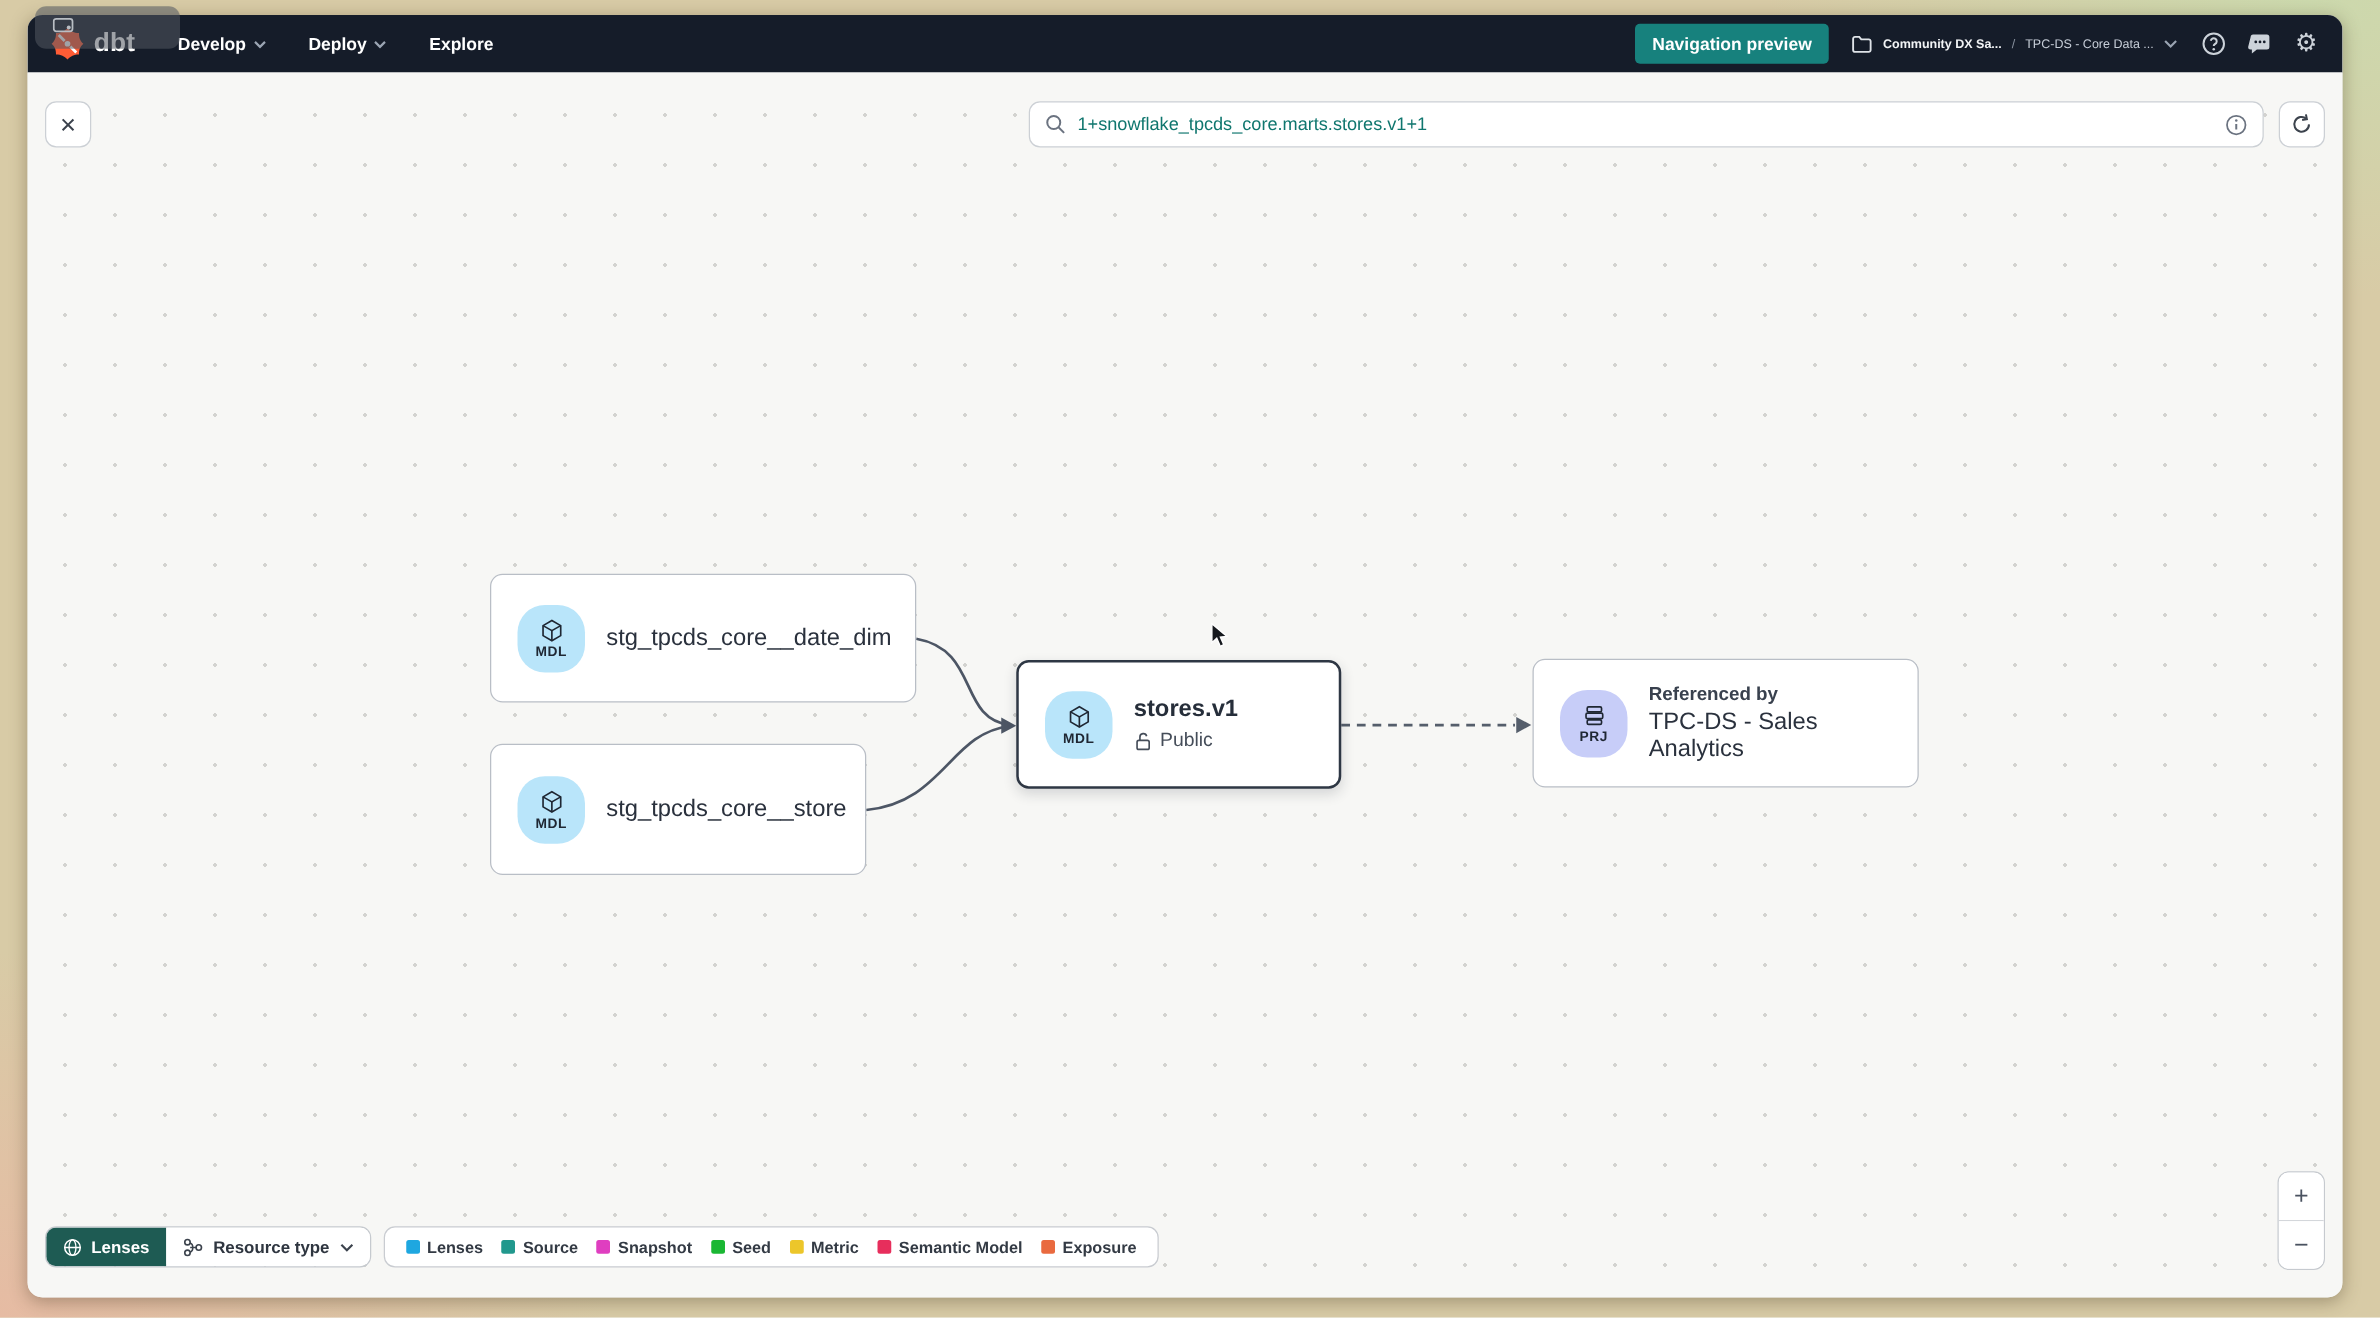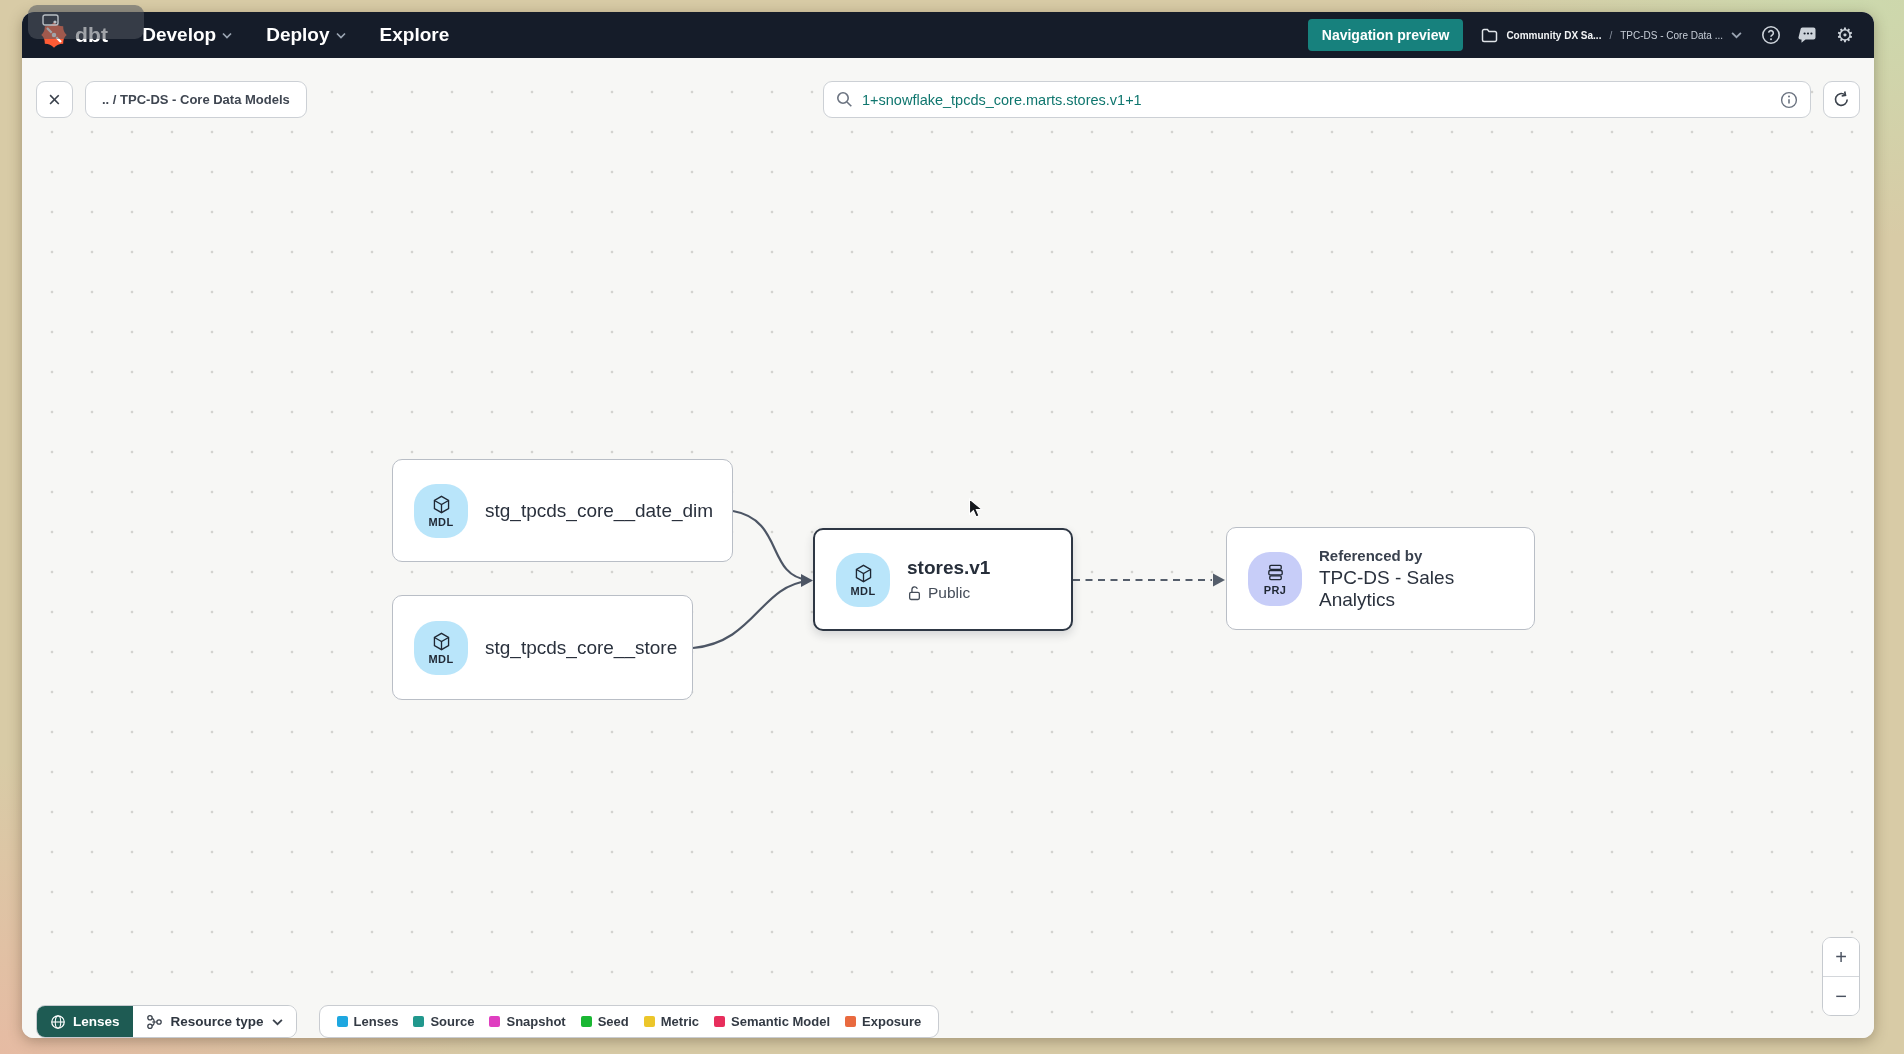--- a/index.html
+++ b/index.html
@@ -21,21 +21,21 @@
   }
 
   
   .navbar {
     height:46px; background:#151c29; display:flex; align-items:center;
     padding:0 18px; color:#fff;
   }
   .logo { display:flex; align-items:center; gap:7px; margin-right:34px; }
   .logo-text { font-size:21px; font-weight:700; letter-spacing:.2px; }
   .nav-menu { display:flex; align-items:center; gap:34px; }
-  .nav-item { display:flex; align-items:center; gap:6px; font-size:19px; font-weight:700; cursor:pointer; }
+  .nav-item { display:flex; align-items:center; gap:6px; font-size:14px; font-weight:700; cursor:pointer; }
   .nav-item svg { margin-top:1px; }
 
   .nav-right { margin-left:auto; display:flex; align-items:center; gap:18px; }
   .preview-badge {
     background:#17817d; color:#fff; font-size:14px; font-weight:700;
     padding:8px 14px; border-radius:4px; border:none; cursor:pointer;
     font-family:"Liberation Sans", sans-serif;
   }
   .top-breadcrumb { display:flex; align-items:center; gap:8px; font-size:10px; }
   .crumb-account { font-weight:700; color:#f2f4f6; }
@@ -100,21 +100,21 @@
   .node-sub { display:flex; align-items:center; gap:6px; margin-top:5px; font-size:15.5px; color:#454d59; }
   .node-eyebrow { font-size:15px; color:#39414e; font-weight:600; margin-bottom:3px; }
 
   #node-date-dim { left:370px; top:401px; width:341px; height:103px; }
   #node-store    { left:370px; top:537px; width:301px; height:105px; }
   #node-stores-v1{ left:791px; top:470px; width:260px; height:103px; }
   #node-referenced{ left:1204px; top:469px; width:309px; height:103px; }
 
   
   .footer-controls {
-    position:absolute; left:14px; bottom:0; display:flex; align-items:center; gap:22px;
+    position:absolute; left:14px; bottom:24px; display:flex; align-items:center; gap:10px;
   }
   .lens-group {
     display:flex; align-items:stretch; border-radius:9px; overflow:hidden;
     border:1px solid #c6cacf; height:33px;
   }
   .lenses-btn {
     background:#1e5b53; color:#fff; display:flex; align-items:center; gap:7px;
     padding:0 13px; font-size:13.5px; font-weight:700; border:none; cursor:pointer;
     font-family:"Liberation Sans", sans-serif;
   }
@@ -229,21 +229,20 @@
       <path d="M 671 590 C 733 584, 738 528, 786 523" fill="none" stroke="#4d5665" stroke-width="2.2"></path>
       <polygon points="791,522.5 779,516 779,529" fill="#4d5665"></polygon>
       <path d="M 1051 522 L 1190 522" fill="none" stroke="#555e6b" stroke-width="2.2" stroke-dasharray="7 5.5"></path>
       <polygon points="1203,522 1191,515.5 1191,528.5" fill="#555e6b"></polygon>
     </svg>
 
     <div class="lineage-toolbar">
       <button class="icon-btn">
         <span class="close-glyph">×</span>
       </button>
-      <div class="path-chip">.. / TPC-DS - Core Data Models</div>
       <div class="search-bar">
         <svg width="17" height="17" viewBox="0 0 17 17">
           <circle cx="7" cy="7" r="5.2" fill="none" stroke="#6b7380" stroke-width="1.6"></circle>
           <line x1="11" y1="11" x2="15.3" y2="15.3" stroke="#6b7380" stroke-width="1.6"></line>
         </svg>
         <input class="search-input" type="text" value="1+snowflake_tpcds_core.marts.stores.v1+1" style="">
         <svg width="18" height="18" viewBox="0 0 18 18">
           <circle cx="9" cy="9" r="7.4" fill="none" stroke="#6b7380" stroke-width="1.4"></circle>
           <line x1="9" y1="8.2" x2="9" y2="12.6" stroke="#6b7380" stroke-width="1.6"></line>
           <circle cx="9" cy="5.4" r="1" fill="#6b7380"></circle>

